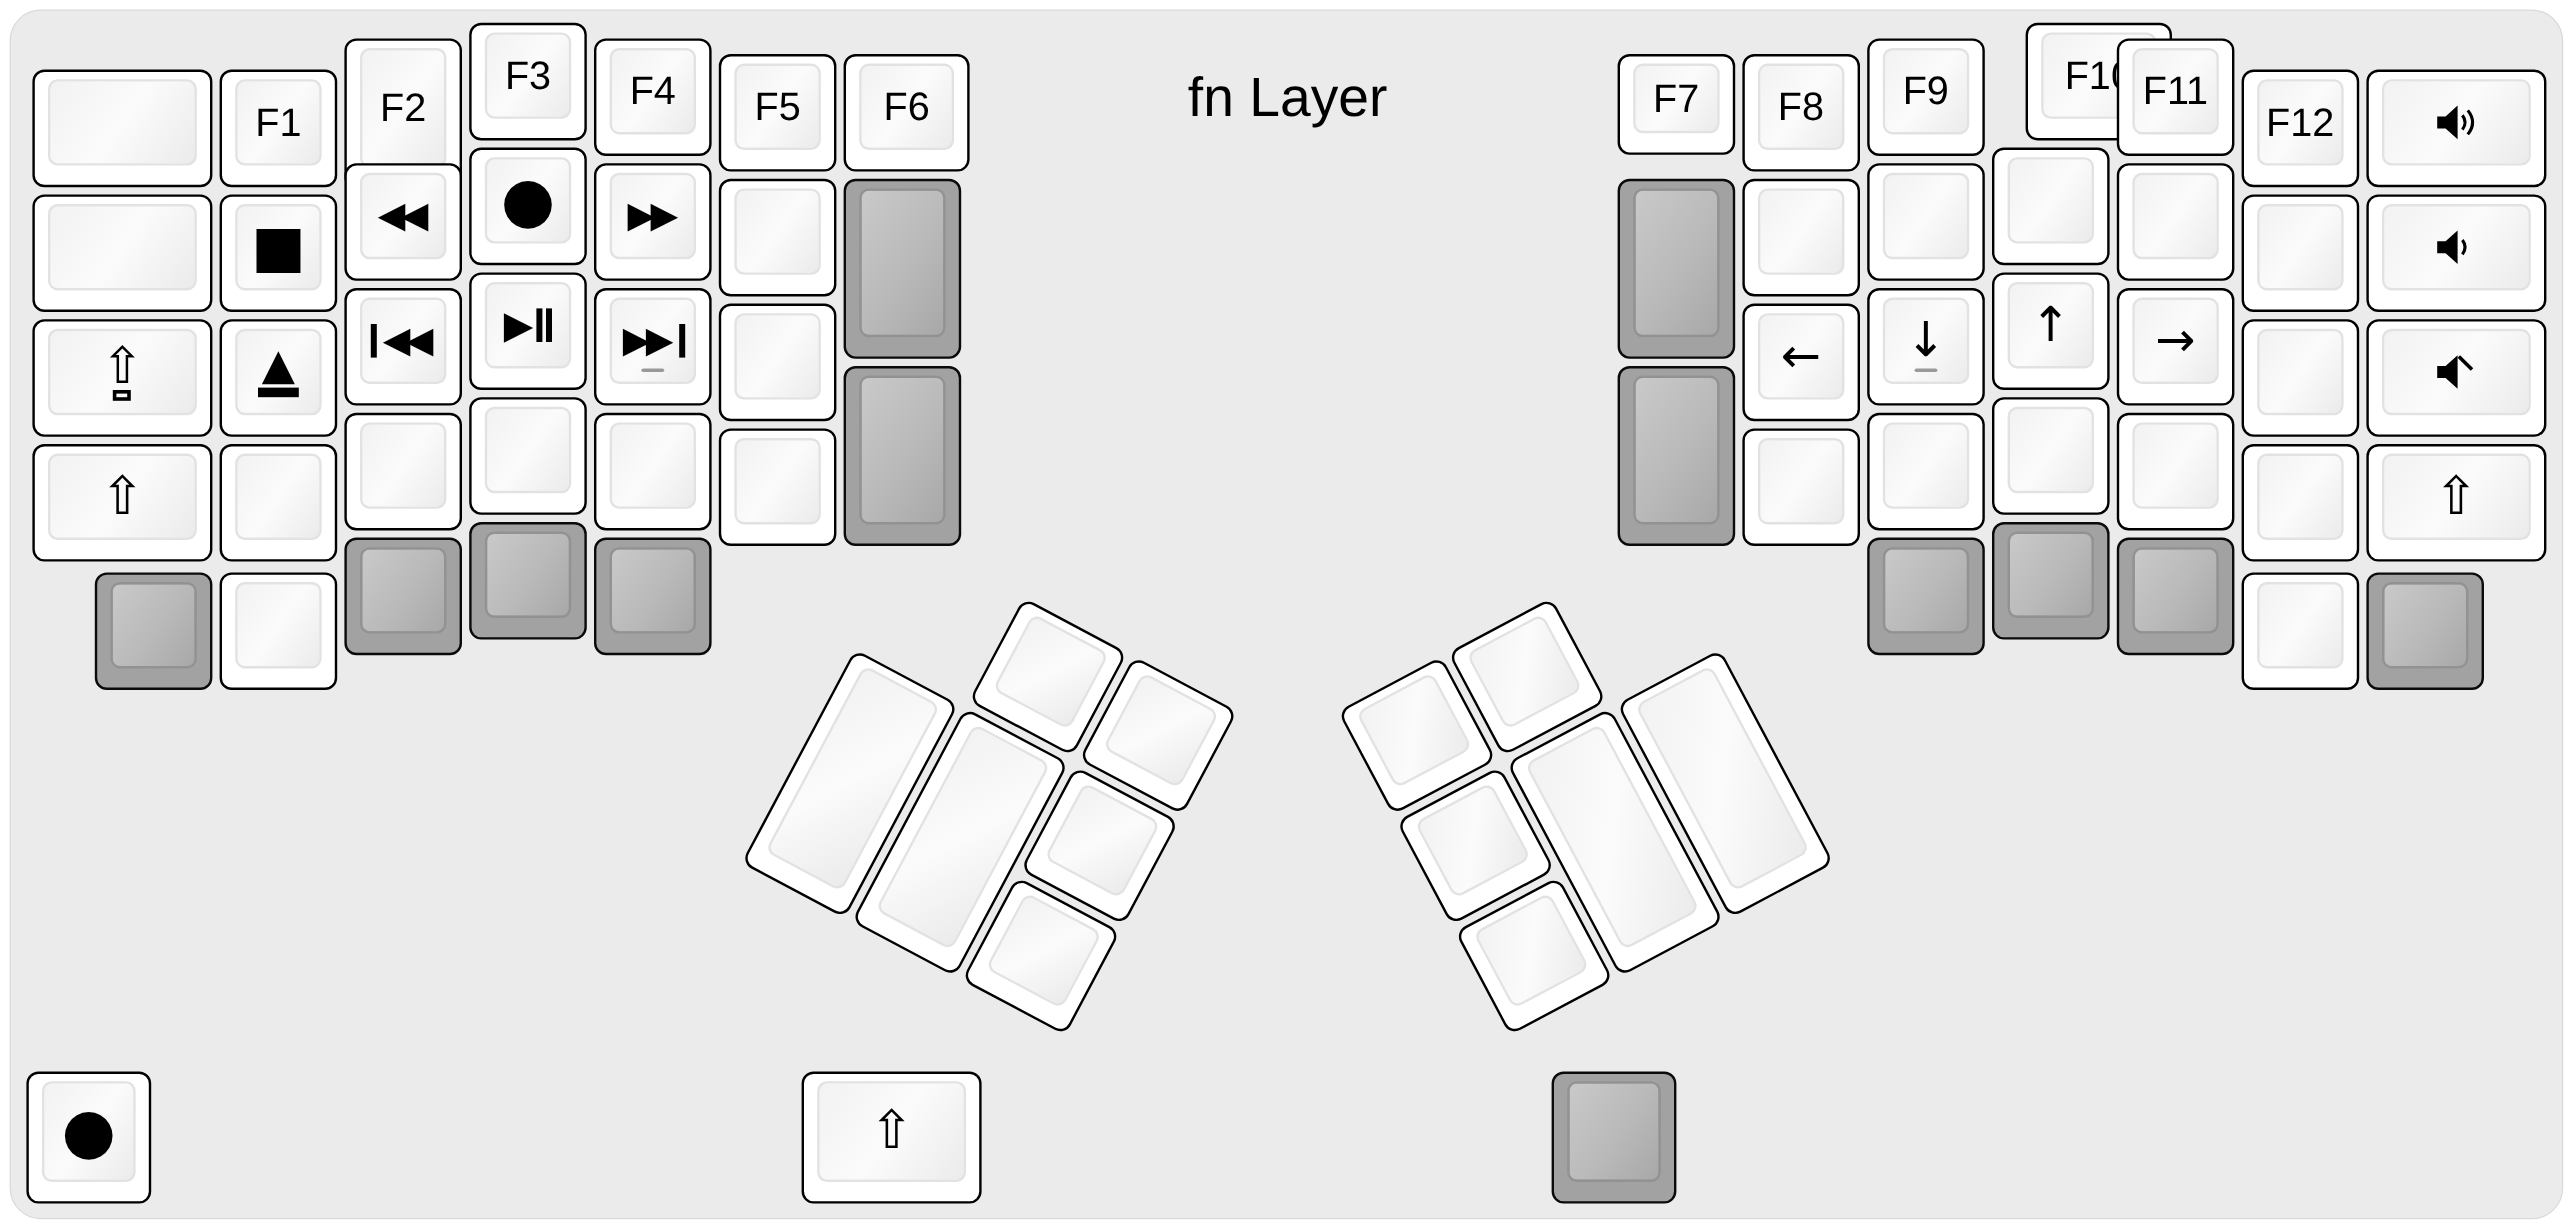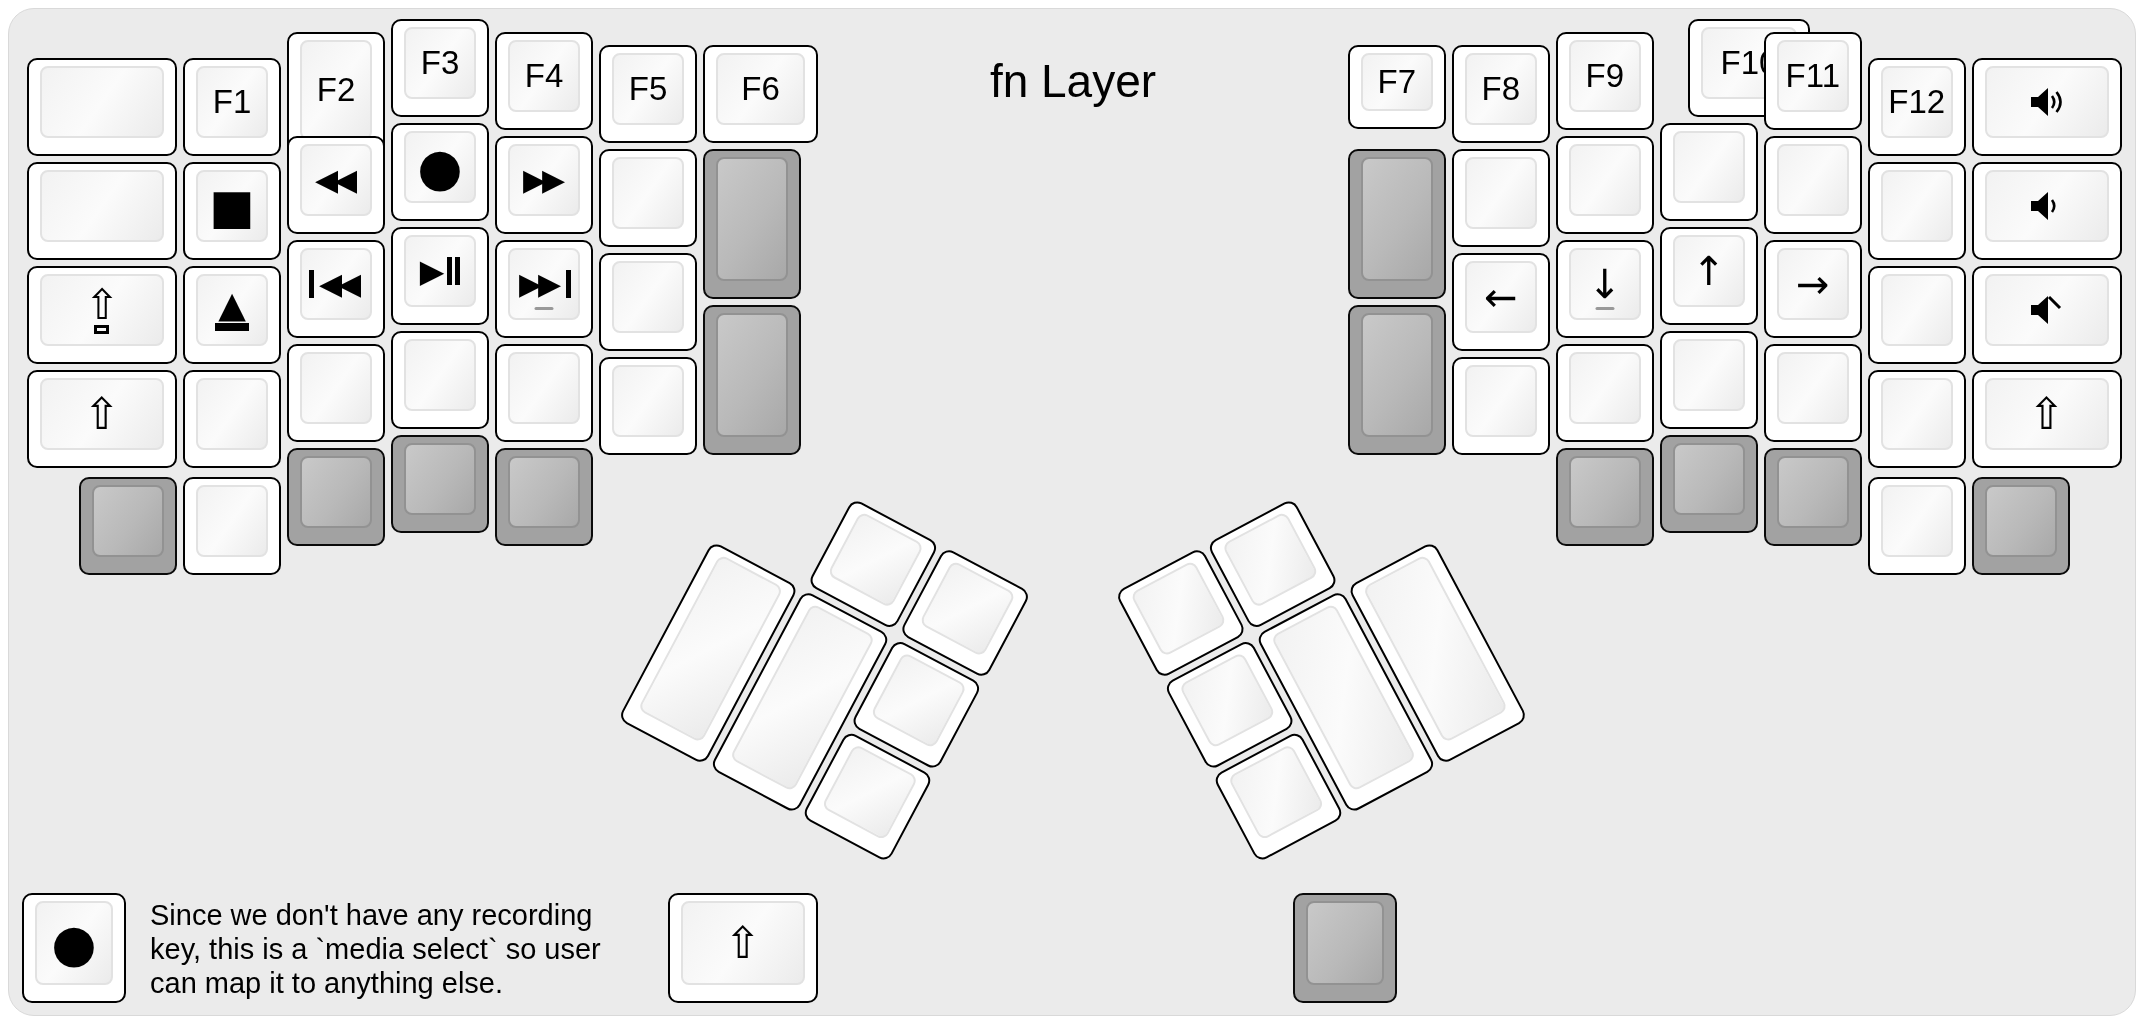--- a/index.html
+++ b/index.html
@@ -169,21 +169,21 @@
     </div>
     <div class="key" style="width: 98px; height: 98px; left: 599px; top: 149px;">
       <div class="top"></div>
     </div>
     <div class="key" style="width: 98px; height: 98px; left: 599px; top: 253px;">
       <div class="top"></div>
     </div>
     <div class="key" style="width: 98px; height: 98px; left: 599px; top: 357px;">
       <div class="top"></div>
     </div>
-    <div class="key" style="width: 115px; height: 98px; left: 703px; top: 45px; padding-left: 13px;">
+    <div class="key" style="width: 105px; height: 98px; left: 703px; top: 45px; padding-left: 13px;">
       <div class="top">
         <span class="klabel">F6</span>
       </div>
     </div>
     <div class="key gray" style="width: 98px; height: 150px; left: 703px; top: 149px;">
       <div class="top"></div>
     </div>
     <div class="key gray" style="width: 98px; height: 150px; left: 703px; top: 305px;">
       <div class="top"></div>
     </div>
@@ -371,23 +371,20 @@
   </div>
 
 <div class="legend-item" id="legend-1">
   <div class="legend-keybox">
       <div class="key" style="width: 104px; height: 110px; position: relative;">
         <div class="top">
           <span class="g" style="font-size:52px">●</span>
         </div>
       </div>
     </div>
-  <div class="legend-text">Since we don't have any recording
-key, this is a `media select` so user
-can map it to anything else.</div>
 </div>
 <div class="legend-item" id="legend-2">
   <div class="legend-keybox">
       <div class="key" style="width: 150px; height: 110px; position: relative;">
         <div class="top">
           <span class="g" style="font-size:44px">⇧</span>
         </div>
       </div>
     </div>
 </div>

